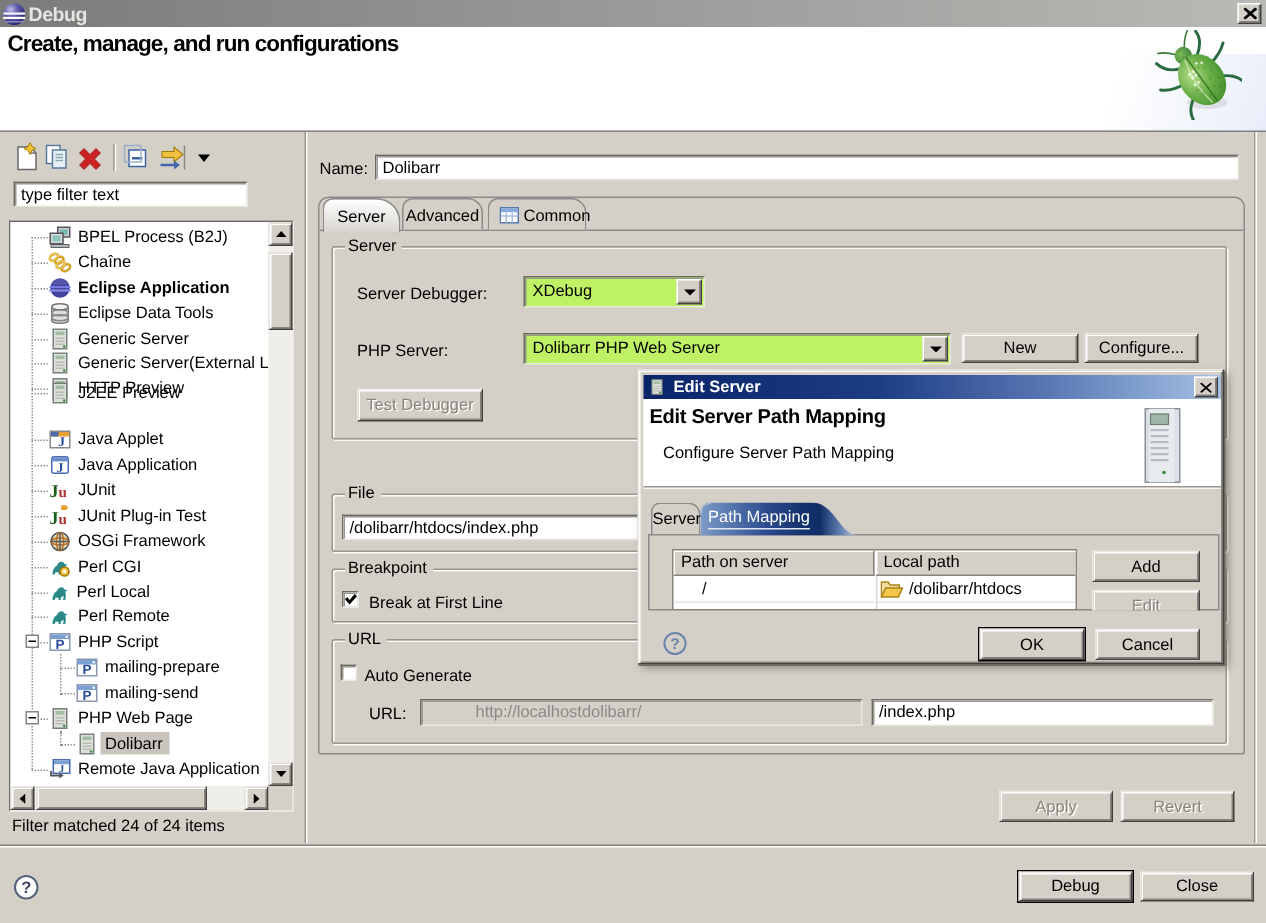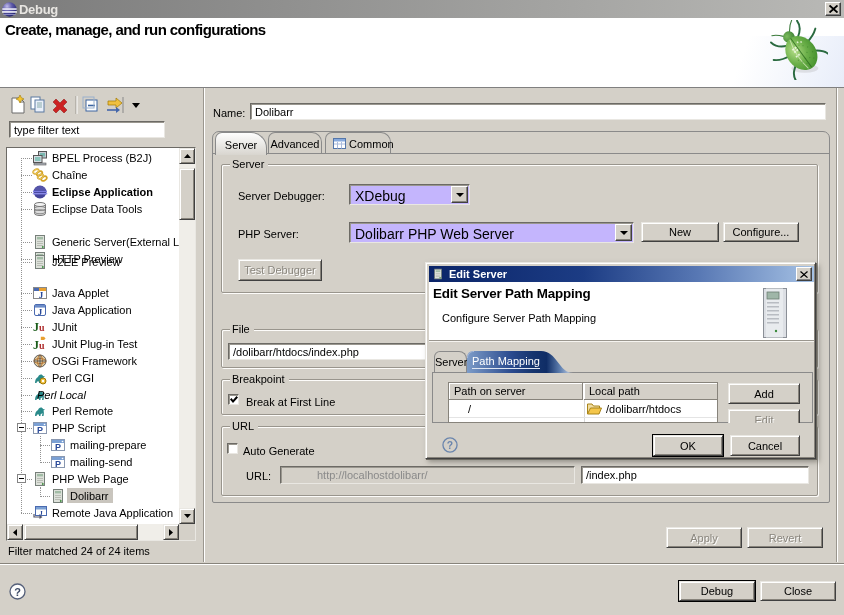--- a/index.html
+++ b/index.html
@@ -26,22 +26,22 @@
   display:flex; align-items:center; justify-content:center; font-size:11px; }
 .btn.def { box-shadow:0 0 0 1px #000, inset 1px 1px 0 #fff, inset -1px -1px 0 #87837b; }
 .btn.dis { color:#8a867e; text-shadow:1px 1px 0 #fff; }
 .field { background:#fff; border:1px solid; border-color:#6c6a65 #e9e7e2 #e9e7e2 #6c6a65;
   box-shadow:inset 1px 1px 0 #9a978f; font-size:11px; padding:2px 0 0 4px; white-space:nowrap; overflow:hidden;}
 .field.dis { background:#d4d0c8; color:#8a8a8a; }
 .grp { border:1px solid #99958d; border-radius:2px; box-shadow:inset 1px 1px 0 #fdfcfa, 1px 1px 0 #fdfcfa; }
 .grp .lg { position:absolute; top:-7px; left:8px; background:#d4d0c8; padding:0 4px 0 2px; font-size:11px; }
 .cb { width:11px; height:11px; background:#fff; border:1px solid; border-color:#6c6a65 #e9e7e2 #e9e7e2 #6c6a65; box-shadow:inset 1px 1px 0 #9a978f; }
 
-.combo { background:#c4b5fd; border:1px solid; border-color:#6c6a65 #e9e7e2 #e9e7e2 #6c6a65;
-  box-shadow:inset 1px 1px 0 #9a978f; font-size:14px; }
+.combo { background:#bef264; border:1px solid; border-color:#6c6a65 #e9e7e2 #e9e7e2 #6c6a65;
+  box-shadow:inset 1px 1px 0 #9a978f; font-size:11px; }
 .combo .ct { position:absolute; left:5px; top:3px; }
 .combo .cbtn { position:absolute; right:1px; top:1px; bottom:1px; width:17px; background:#d4d0c8;
   border:1px solid; border-color:#fff #404040 #404040 #fff; box-shadow:inset -1px -1px 0 #87837b;
   display:flex; align-items:center; justify-content:center; }
 .arr-d { width:0; height:0; border-left:4px solid transparent; border-right:4px solid transparent; border-top:4px solid #000; }
 
 .sbtn { background:#d4d0c8; border:1px solid; border-color:#e9e7e2 #404040 #404040 #e9e7e2;
   box-shadow:inset 1px 1px 0 #fff, inset -1px -1px 0 #87837b; display:flex; align-items:center; justify-content:center; }
 .sthumb { background:#d4d0c8; border:1px solid; border-color:#e9e7e2 #404040 #404040 #e9e7e2;
   box-shadow:inset 1px 1px 0 #fff, inset -1px -1px 0 #87837b; }
@@ -295,20 +295,27 @@
           </svg>
           <span class="lbl" style="left:45px;">Eclipse Application</span>
         </div>
         <div class="trow" style="top:53px;width:172px;">
           <div class="dot-h" style="left:14px;top:8px;width:11px;"></div>
           <svg class="ticon" style="left:25px;" width="16" height="16">
             <use href="#ic-db"></use>
           </svg>
           <span class="lbl" style="left:45px;">Eclipse Data Tools</span>
         </div>
+        <div class="trow" style="top:70px;width:172px;">
+          <div class="dot-h" style="left:14px;top:8px;width:11px;"></div>
+          <svg class="ticon" style="left:25px;" width="16" height="16">
+            <use href="#ic-server"></use>
+          </svg>
+          <span class="lbl" style="left:45px;">Generic Server</span>
+        </div>
         <div class="trow" style="top:86px;width:172px;">
           <div class="dot-h" style="left:14px;top:8px;width:11px;"></div>
           <svg class="ticon" style="left:25px;" width="16" height="16">
             <use href="#ic-server"></use>
           </svg>
           <span class="lbl" style="left:45px;">Generic Server(External La</span>
         </div>
         <div class="trow" style="top:103px;width:172px;">
           <div class="dot-h" style="left:14px;top:8px;width:11px;"></div>
           <svg class="ticon" style="left:25px;" width="16" height="16">
@@ -363,21 +370,21 @@
           <svg class="ticon" style="left:25px;" width="16" height="16">
             <use href="#ic-perlcgi"></use>
           </svg>
           <span class="lbl" style="left:45px;">Perl CGI</span>
         </div>
         <div class="trow" style="top:239px;width:172px;">
           <div class="dot-h" style="left:14px;top:8px;width:11px;"></div>
           <svg class="ticon" style="left:25px;" width="16" height="16">
             <use href="#ic-perl"></use>
           </svg>
-          <span class="lbl" style="left:30px;font-style:italic;">Perl Local</span>
+          <span class="lbl" style="left:44px;">Perl Local</span>
         </div>
         <div class="trow" style="top:255px;width:172px;">
           <div class="dot-h" style="left:14px;top:8px;width:11px;"></div>
           <svg class="ticon" style="left:25px;" width="16" height="16">
             <use href="#ic-perl"></use>
           </svg>
           <span class="lbl" style="left:45px;">Perl Remote</span>
         </div>
         <div class="trow" style="top:272px;width:172px;">
           <div class="dot-h" style="left:14px;top:8px;width:11px;"></div>
@@ -537,21 +544,21 @@
     <svg class="abs" style="left:9px;top:583px" width="17" height="17" viewBox="0 0 17 17">
       <circle cx="8.5" cy="8.5" r="7.5" fill="#fdfdfd" stroke="#55607a" stroke-width="1.3"></circle>
       <text x="8.5" y="12.5" font-size="11" font-weight="bold" fill="#3c4a66" text-anchor="middle" font-family="Liberation Sans">?</text>
     </svg>
     <div class="btn def abs" style="left:679px;top:581px;width:76px;height:20px;">Debug</div>
     <div class="btn abs" style="left:760px;top:581px;width:76px;height:20px;">Close</div>
   </div>
 
   <div id="editdlg" style="position:absolute;left:425px;top:246px;width:391px;height:197px;background:#d4d0c8;
     border:1px solid;border-color:#e9e7e2 #404040 #404040 #e9e7e2;
-    box-shadow:inset 1px 1px 0 #fff, inset -1px -1px 0 #87837b, 1px 1px 0 #6a675f, 3px 3px 5px rgba(80,78,70,0.5);margin-top:16px;">
+    box-shadow:inset 1px 1px 0 #fff, inset -1px -1px 0 #87837b, 1px 1px 0 #6a675f, 3px 3px 5px rgba(80,78,70,0.5);">
     <div class="abs" style="left:3px;top:3px;width:385px;height:16px;background:linear-gradient(to right,#0a2468 0%,#1c3c84 40%,#5878b4 70%,#a5c1e4 100%);">
       <svg class="abs" style="left:3px;top:1px" width="12" height="14" viewBox="0 0 16 16">
           <use href="#ic-server"></use>
         </svg>
       <span class="abs" style="left:20px;top:2px;font-weight:bold;color:#fff;font-size:11px;">Edit Server</span>
       <div class="abs" style="right:2px;top:1px;width:16px;height:14px;background:#d4d0c8;border:1px solid;border-color:#fff #404040 #404040 #fff;box-shadow:inset -1px -1px 0 #808080;display:flex;align-items:center;justify-content:center;">
         <svg width="8" height="7" viewBox="0 0 9 8">
             <path d="M1 0 L4.5 3 L8 0 L9 1 L5.5 4 L9 7 L8 8 L4.5 5 L1 8 L0 7 L3.5 4 L0 1 Z" fill="#000"></path>
           </svg>
       </div>

